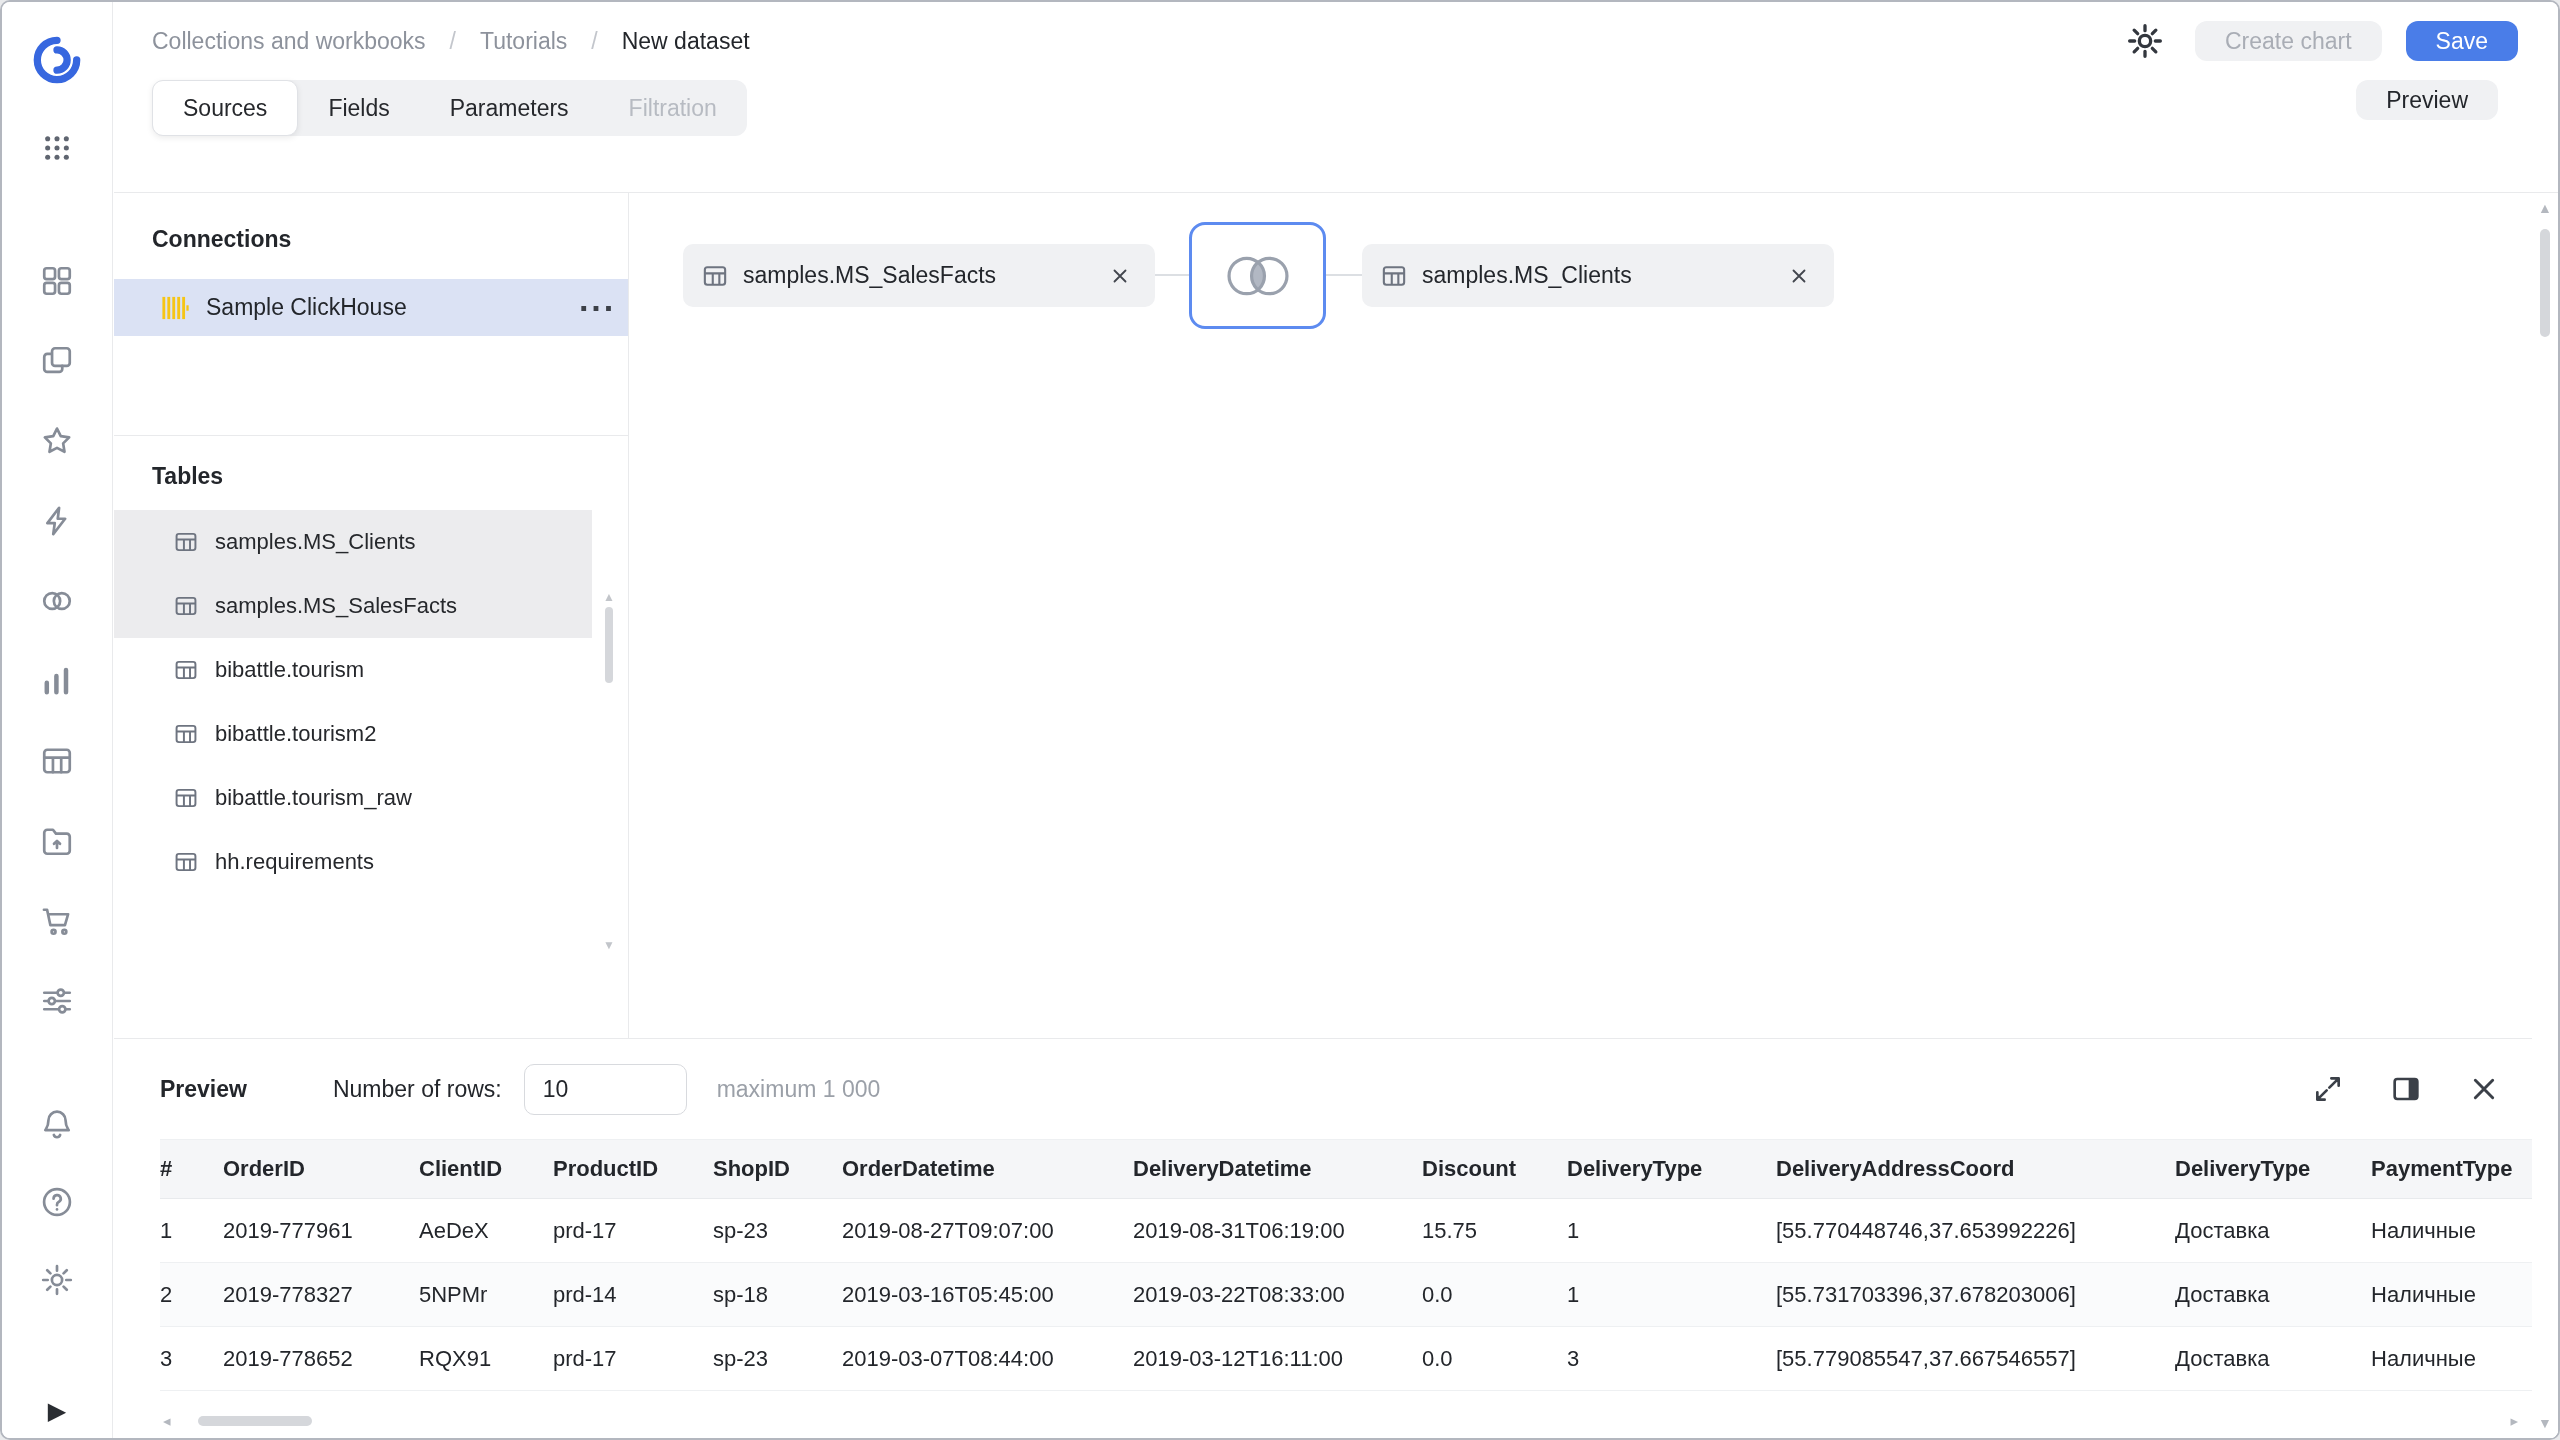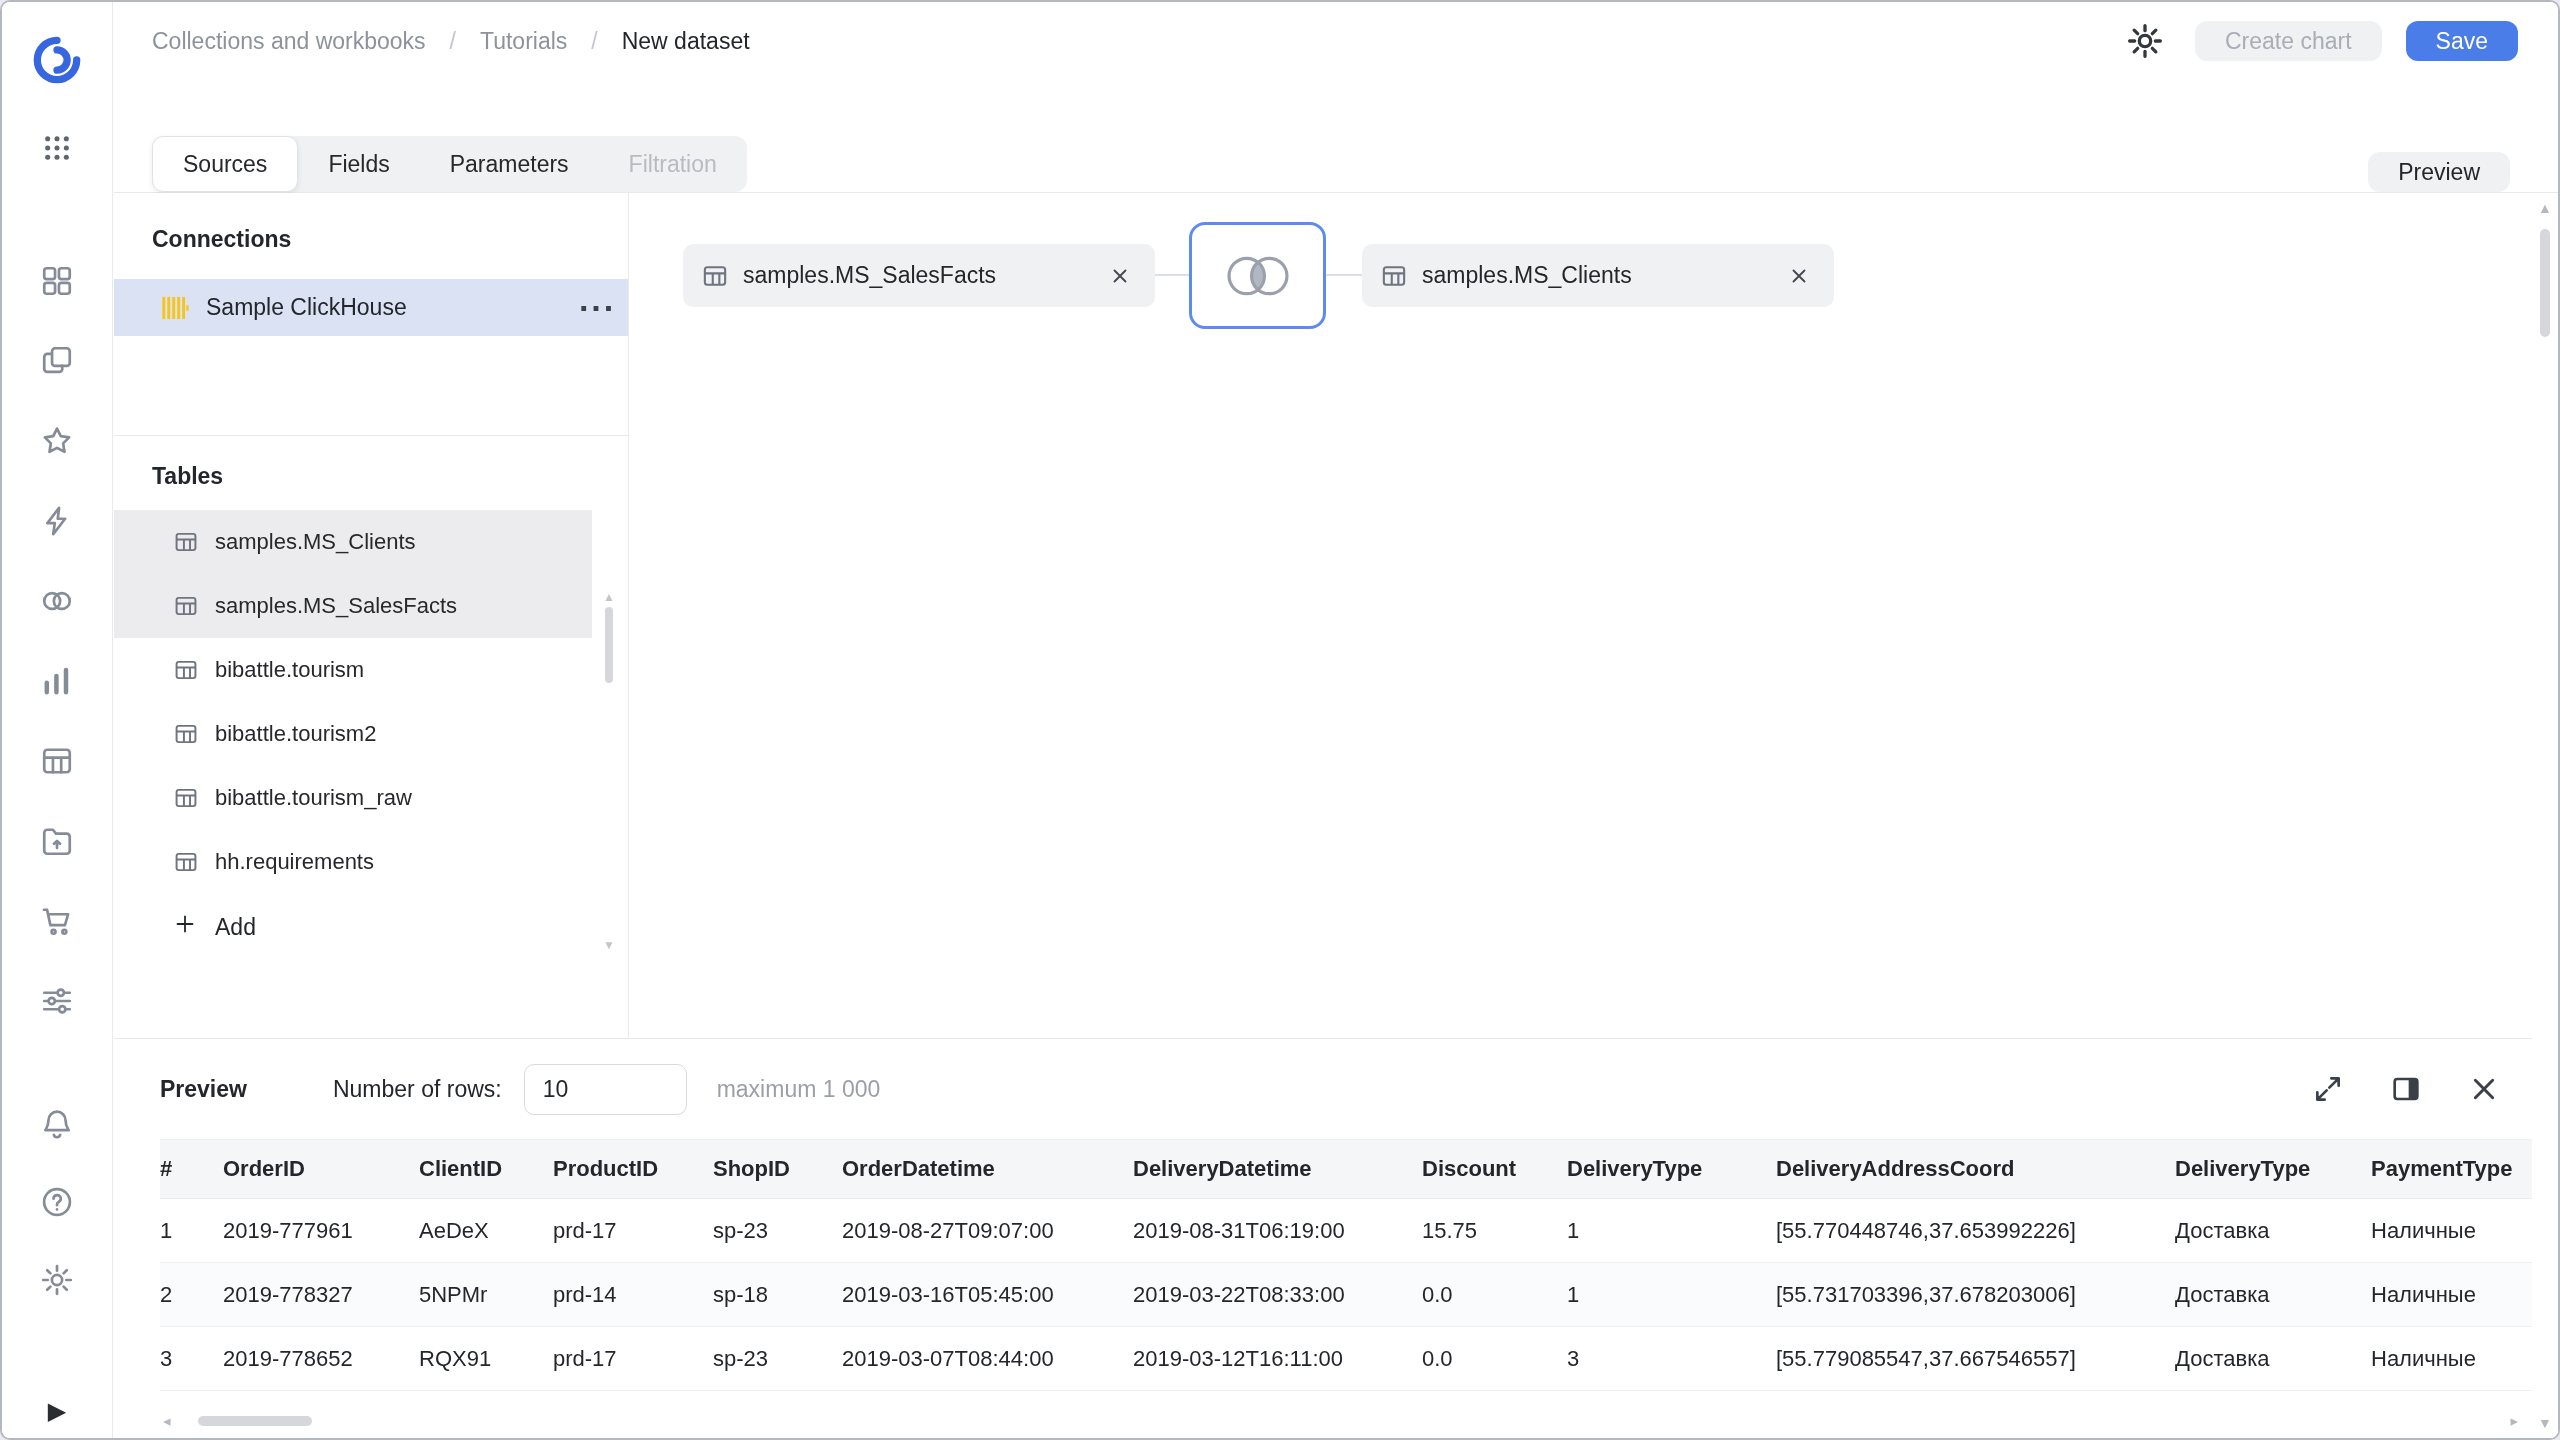--- a/index.html
+++ b/index.html
@@ -29,21 +29,21 @@
   .bc-seg.current { color: #23262b; cursor: default; }
   .bc-sep { color: #c3c6cc; }
   .topbar-actions { display: flex; align-items: center; gap: 24px; }
   .icon-btn { width: 52px; height: 52px; display: flex; align-items: center; justify-content: center; cursor: pointer; }
   .icon-btn svg { width: 40px; height: 40px; }
   .btn { height: 40px; border: none; border-radius: 12px; font-size: 23px; font-family: inherit; display: inline-flex; align-items: center; padding: 0 30px; cursor: pointer; }
   .btn.gray { background: #f0f1f3; color: #23262b; }
   .btn.gray.muted { color: #a9adb5; }
   .btn.blue { background: var(--accent_blue, #4a7de8); color: #fff; }
 
-  .tabsbar { height: 113px; display: flex; align-items: flex-end; padding: 0 48px 0 38px; border-bottom: 1px solid #e9eaec; }
+  .tabsbar { height: 113px; display: flex; align-items: flex-start; padding: 0 60px 0 38px; border-bottom: 1px solid #e9eaec; }
   .tabs { display: flex; align-items: stretch; background: #f0f1f3; border-radius: 12px; height: 56px; }
   .tab { display: flex; align-items: center; padding: 0 30px; font-size: 23px; color: #26282c; border-radius: 11px; cursor: pointer; }
   .tab.active { background: #fff; border: 1px solid #e0e2e6; box-shadow: 0 2px 6px rgba(0,0,0,0.08); }
   .tab.disabled { color: #b7bbc2; }
   .preview-toggle { margin-left: auto; }
 
   
   .content { position: absolute; left: 0; right: 0; top: 191px; bottom: 400px; display: flex; }
   .panel { width: 515px; border-right: 1px solid #e9eaec; position: relative; background: #fff; }
   .section-title { font-size: 23px; font-weight: 700; color: #23262b; margin: 32px 0 0 38px; line-height: 28px; }
@@ -368,30 +368,20 @@
                 <svg viewBox="0 0 20 20">
                   <g fill="none" stroke="#6e7480" stroke-width="1.5">
                     <rect x="2.75" y="3.75" width="14.5" height="12.5" rx="1.8"></rect>
                     <path d="M2.75 8.1h14.5M8.4 8.1v8.15M13.1 8.1v8.15"></path>
                   </g>
                 </svg>
               </span>
               <span class="titem-label">hh.requirements</span>
             </div>
           </div>
-        <div class="add-row">
-          <span class="plus">
-            <svg viewBox="0 0 24 24">
-                <g stroke="#23262b" stroke-width="1.8" stroke-linecap="round">
-                  <path d="M12 4.5v15M4.5 12h15"></path>
-                </g>
-              </svg>
-          </span>
-          <span>Add</span>
-        </div>
         <div class="list-scrollbar">
           <span class="arr">▲</span>
           <span class="track">
               <span class="thumb"></span>
             </span>
           <span class="arr">▼</span>
         </div>
       </aside>
 
       <section class="canvas">

